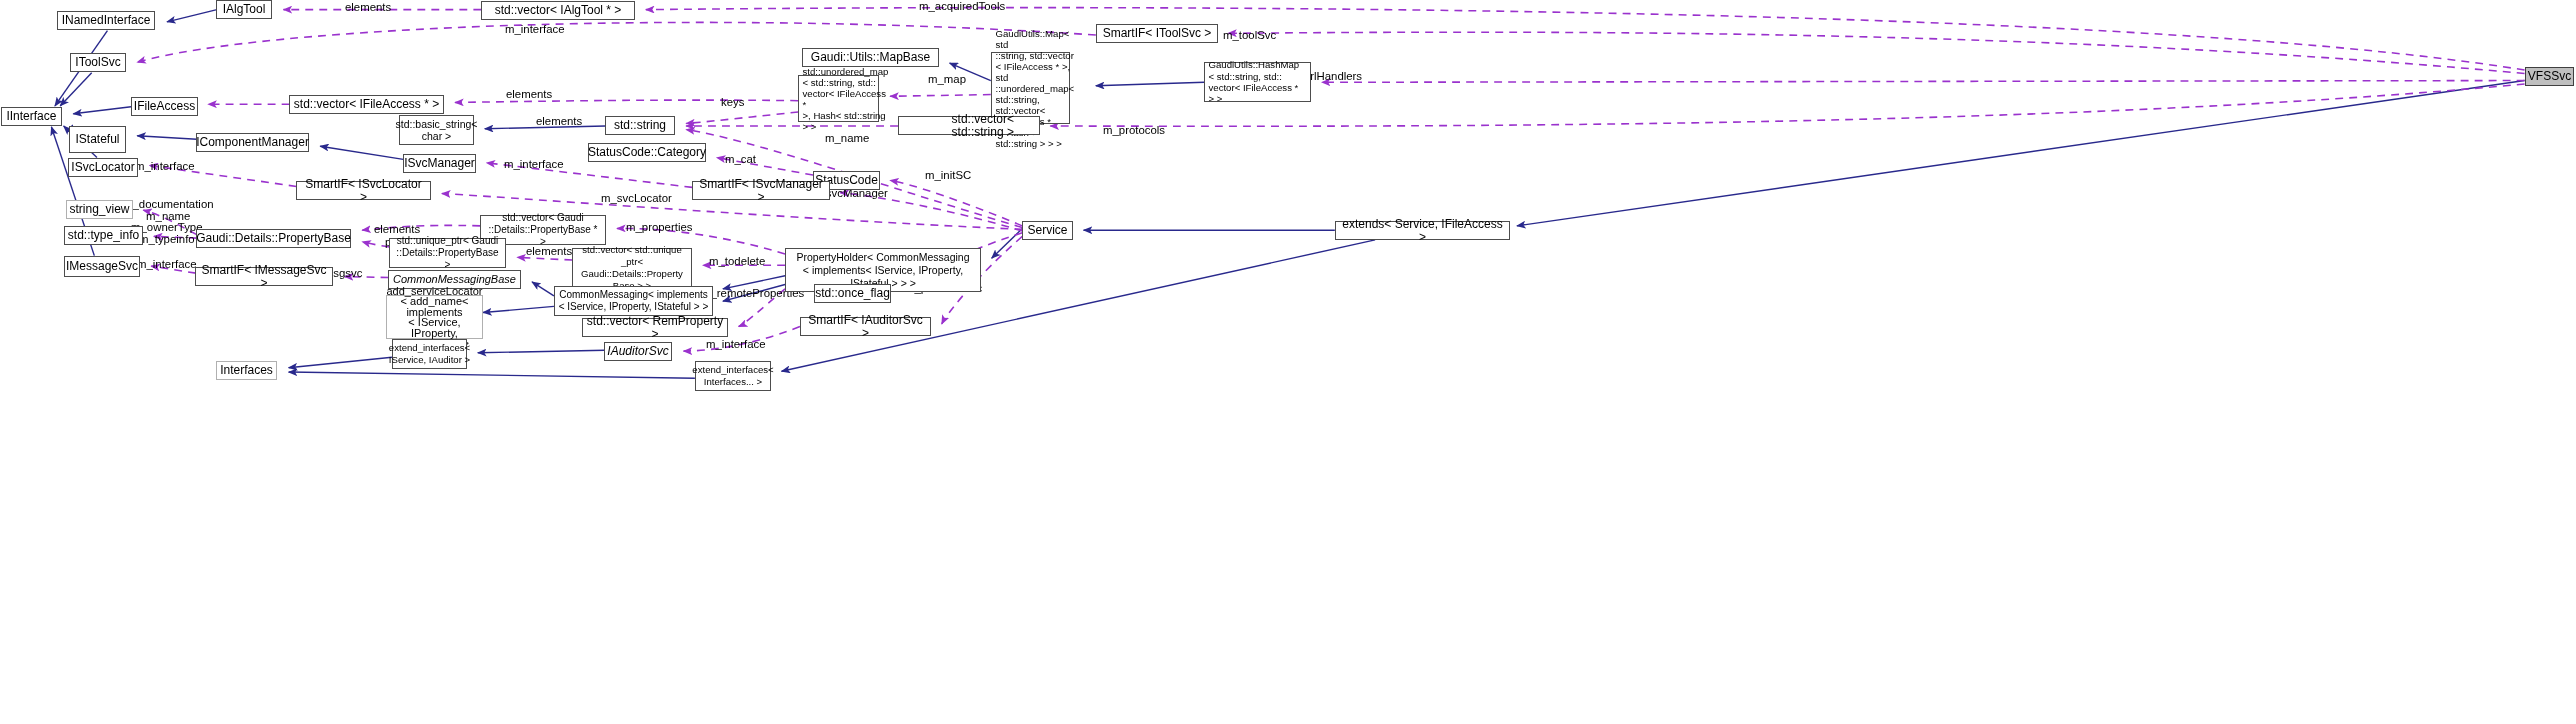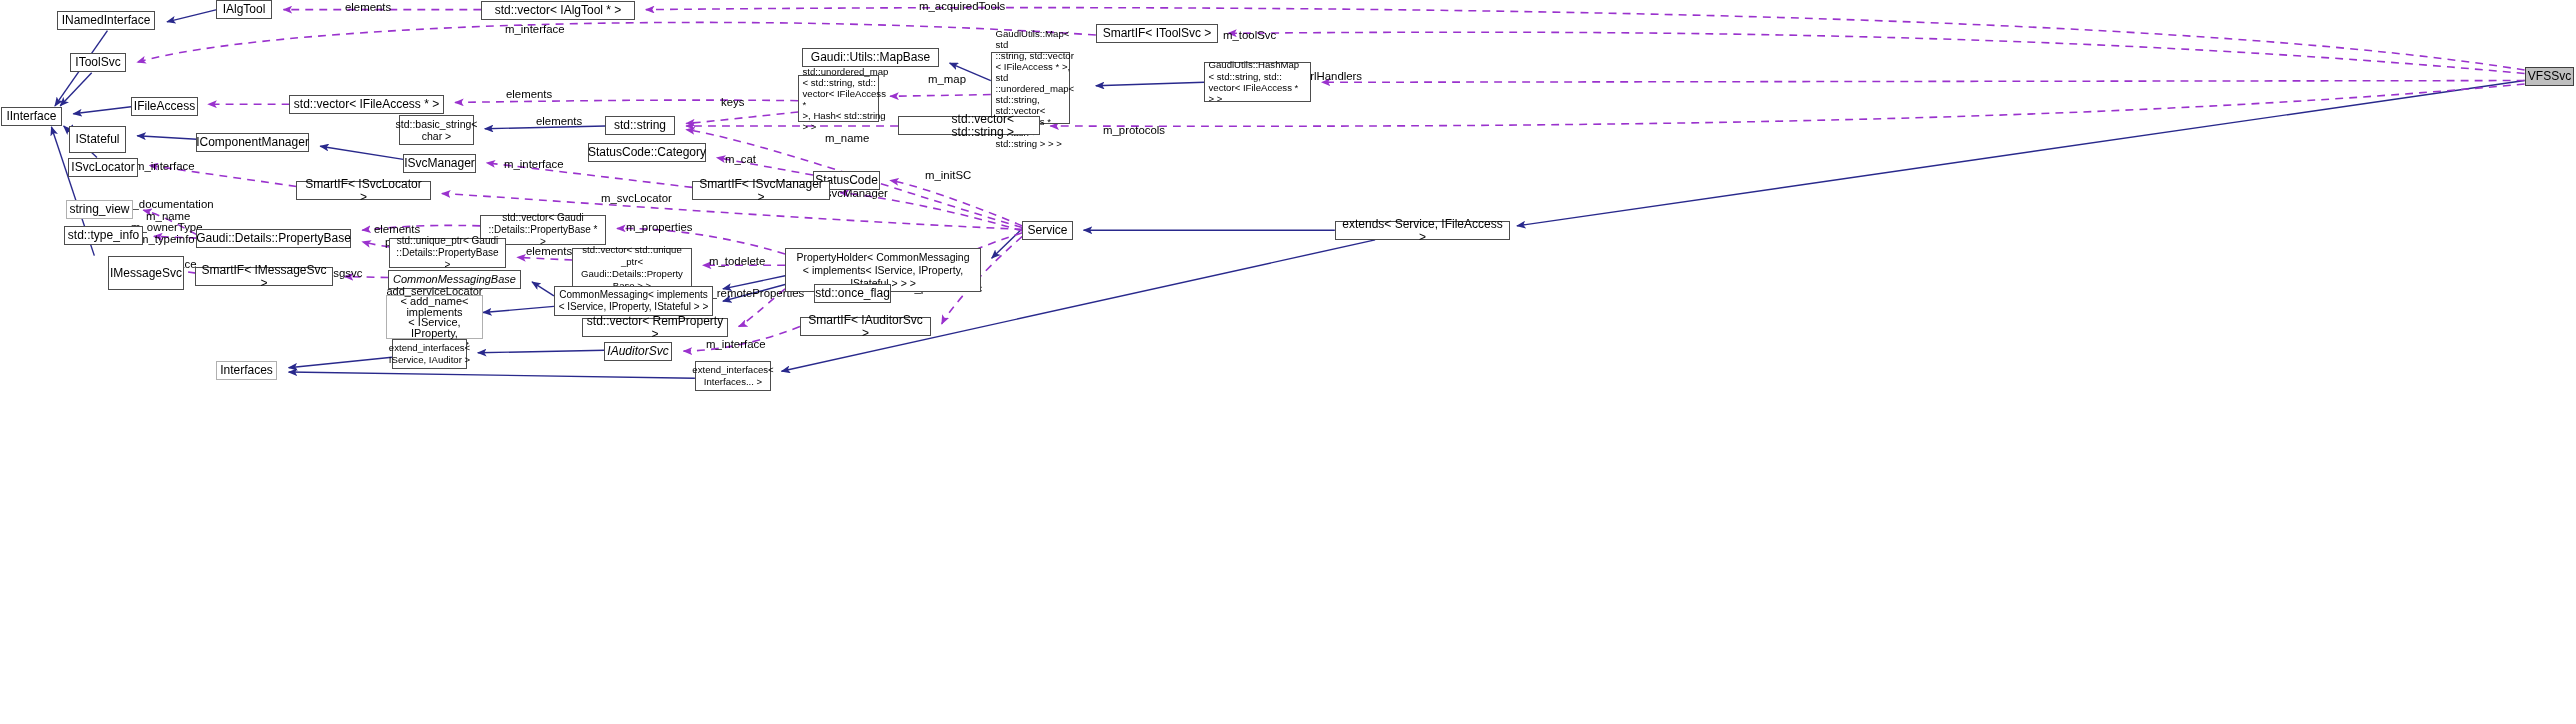--- a/index.html
+++ b/index.html
@@ -258,21 +258,21 @@
 
   <div class="node" style="left:196px;top:229px;width:155px;height:19px;">Gaudi::Details::PropertyBase</div>
 
   <div class="node" style="left:389px;top:238px;width:117px;height:30px;font-size:10px;line-height:12.3px;">std::unique_ptr&lt; Gaudi
 ::Details::PropertyBase &gt;</div>
 
   <div class="node" style="left:785px;top:248px;width:196px;height:44px;font-size:10.5px;line-height:13px;">PropertyHolder&lt; CommonMessaging
 &lt; implements&lt; IService, IProperty,
 IStateful &gt; &gt; &gt;</div>
 
-  <div class="node" style="left:64px;top:256px;width:76px;height:34px;margin-left:44px;">IMessageSvc</div>
+  <div class="node" style="left:64px;top:256px;width:76px;height:21px;">IMessageSvc</div>
 
   <div class="node" style="left:572px;top:248px;width:120px;height:40px;font-size:9.6px;line-height:12px;">std::vector&lt; std::unique
 _ptr&lt; Gaudi::Details::Property
 Base &gt; &gt;</div>
 
   <div class="node" style="left:195px;top:267px;width:138px;height:19px;">SmartIF&lt; IMessageSvc &gt;</div>
 
   <div class="node" style="left:388px;top:270px;width:133px;height:19px;font-size:11px;font-style:italic;">CommonMessagingBase</div>
 
   <div class="node" style="left:814px;top:284px;width:77px;height:19px;">std::once_flag</div>

